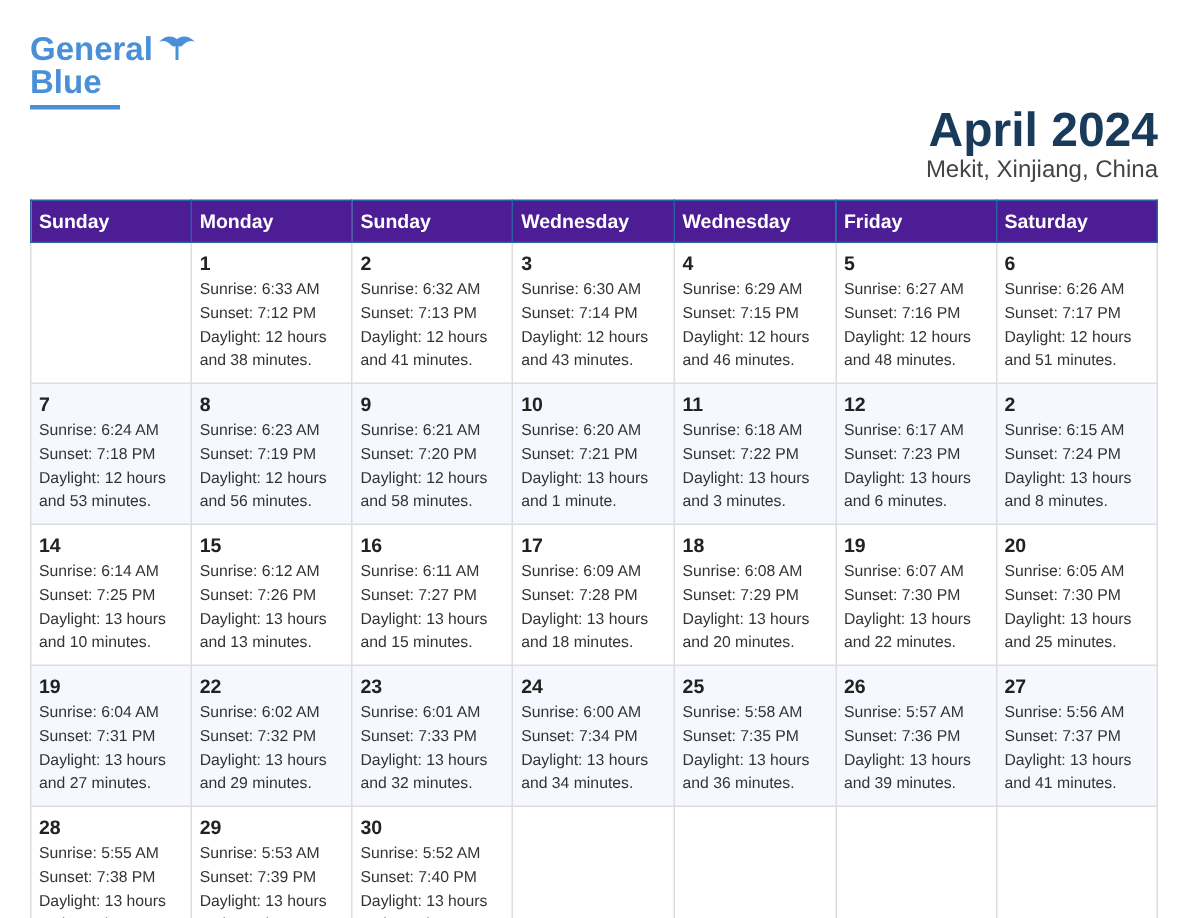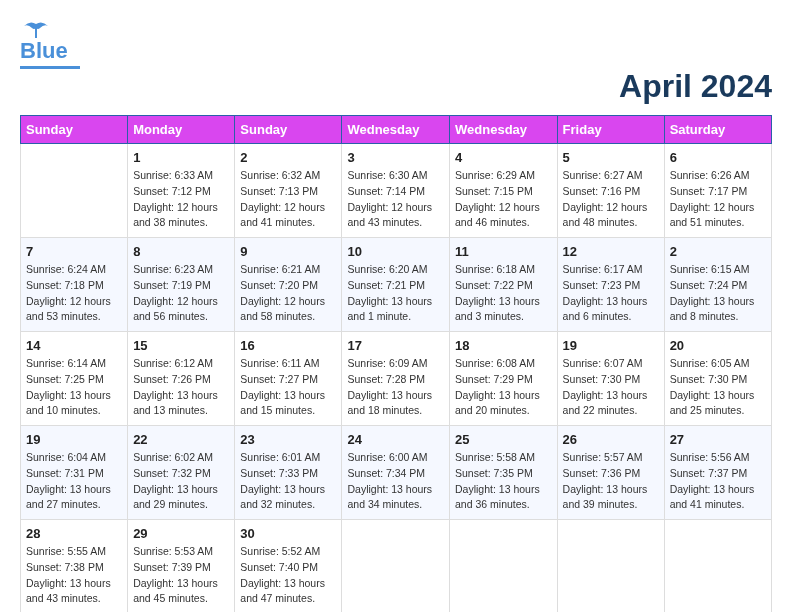--- a/index.html
+++ b/index.html
@@ -47,21 +47,21 @@
     .subtitle {
       font-size: 16px;
       color: #444;
     }
     .calendar {
       width: 100%;
       border-collapse: collapse;
       font-size: 11px;
     }
     .calendar thead tr {
-      background: #d946ef;
+      background: #4c1d95;
       color: white;
     }
     .calendar thead th {
       padding: 6px 5px;
       text-align: left;
       font-size: 13px;
       font-weight: bold;
       border: 1px solid #2a5fa8;
     }
     .calendar tbody tr {
@@ -94,30 +94,34 @@
     .week-row:nth-child(even) td {
       background: #f5f8ff;
     }
   </style>
 </head>
 <body>
 
 <div class="header-area">
   <div class="logo">
     <div style="display:flex; align-items:center;">
+      <span class="logo-text">
+        <span>General</span>
+      </span>
       <svg width="28" height="22" viewBox="0 0 28 22" style="margin-left:2px;">
         <path d="M14 4 Q20 0 26 6 Q22 4 18 8 Q16 10 14 8 Q12 10 10 8 Q6 4 2 6 Q8 0 14 4Z" fill="#4a90d9"></path>
         <path d="M14 8 L14 18" stroke="#4a90d9" stroke-width="2" fill="none"></path>
       </svg>
     </div>
     <span class="logo-text" style="margin-top:-4px;"><span style="color:#4a90d9;text-align:right;">Blue</span></span>
     <div class="logo-line"></div>
   </div>
   <div class="title-area">
     <div class="main-title">April 2024</div>
+    <div class="subtitle">Mekit, Xinjiang, China</div>
   </div>
 </div>
 
 <table class="calendar">
   <thead>
     <tr>
       <th>Sunday</th>
       <th>Monday</th>
       <th>Sunday</th>
       <th>Wednesday</th>

